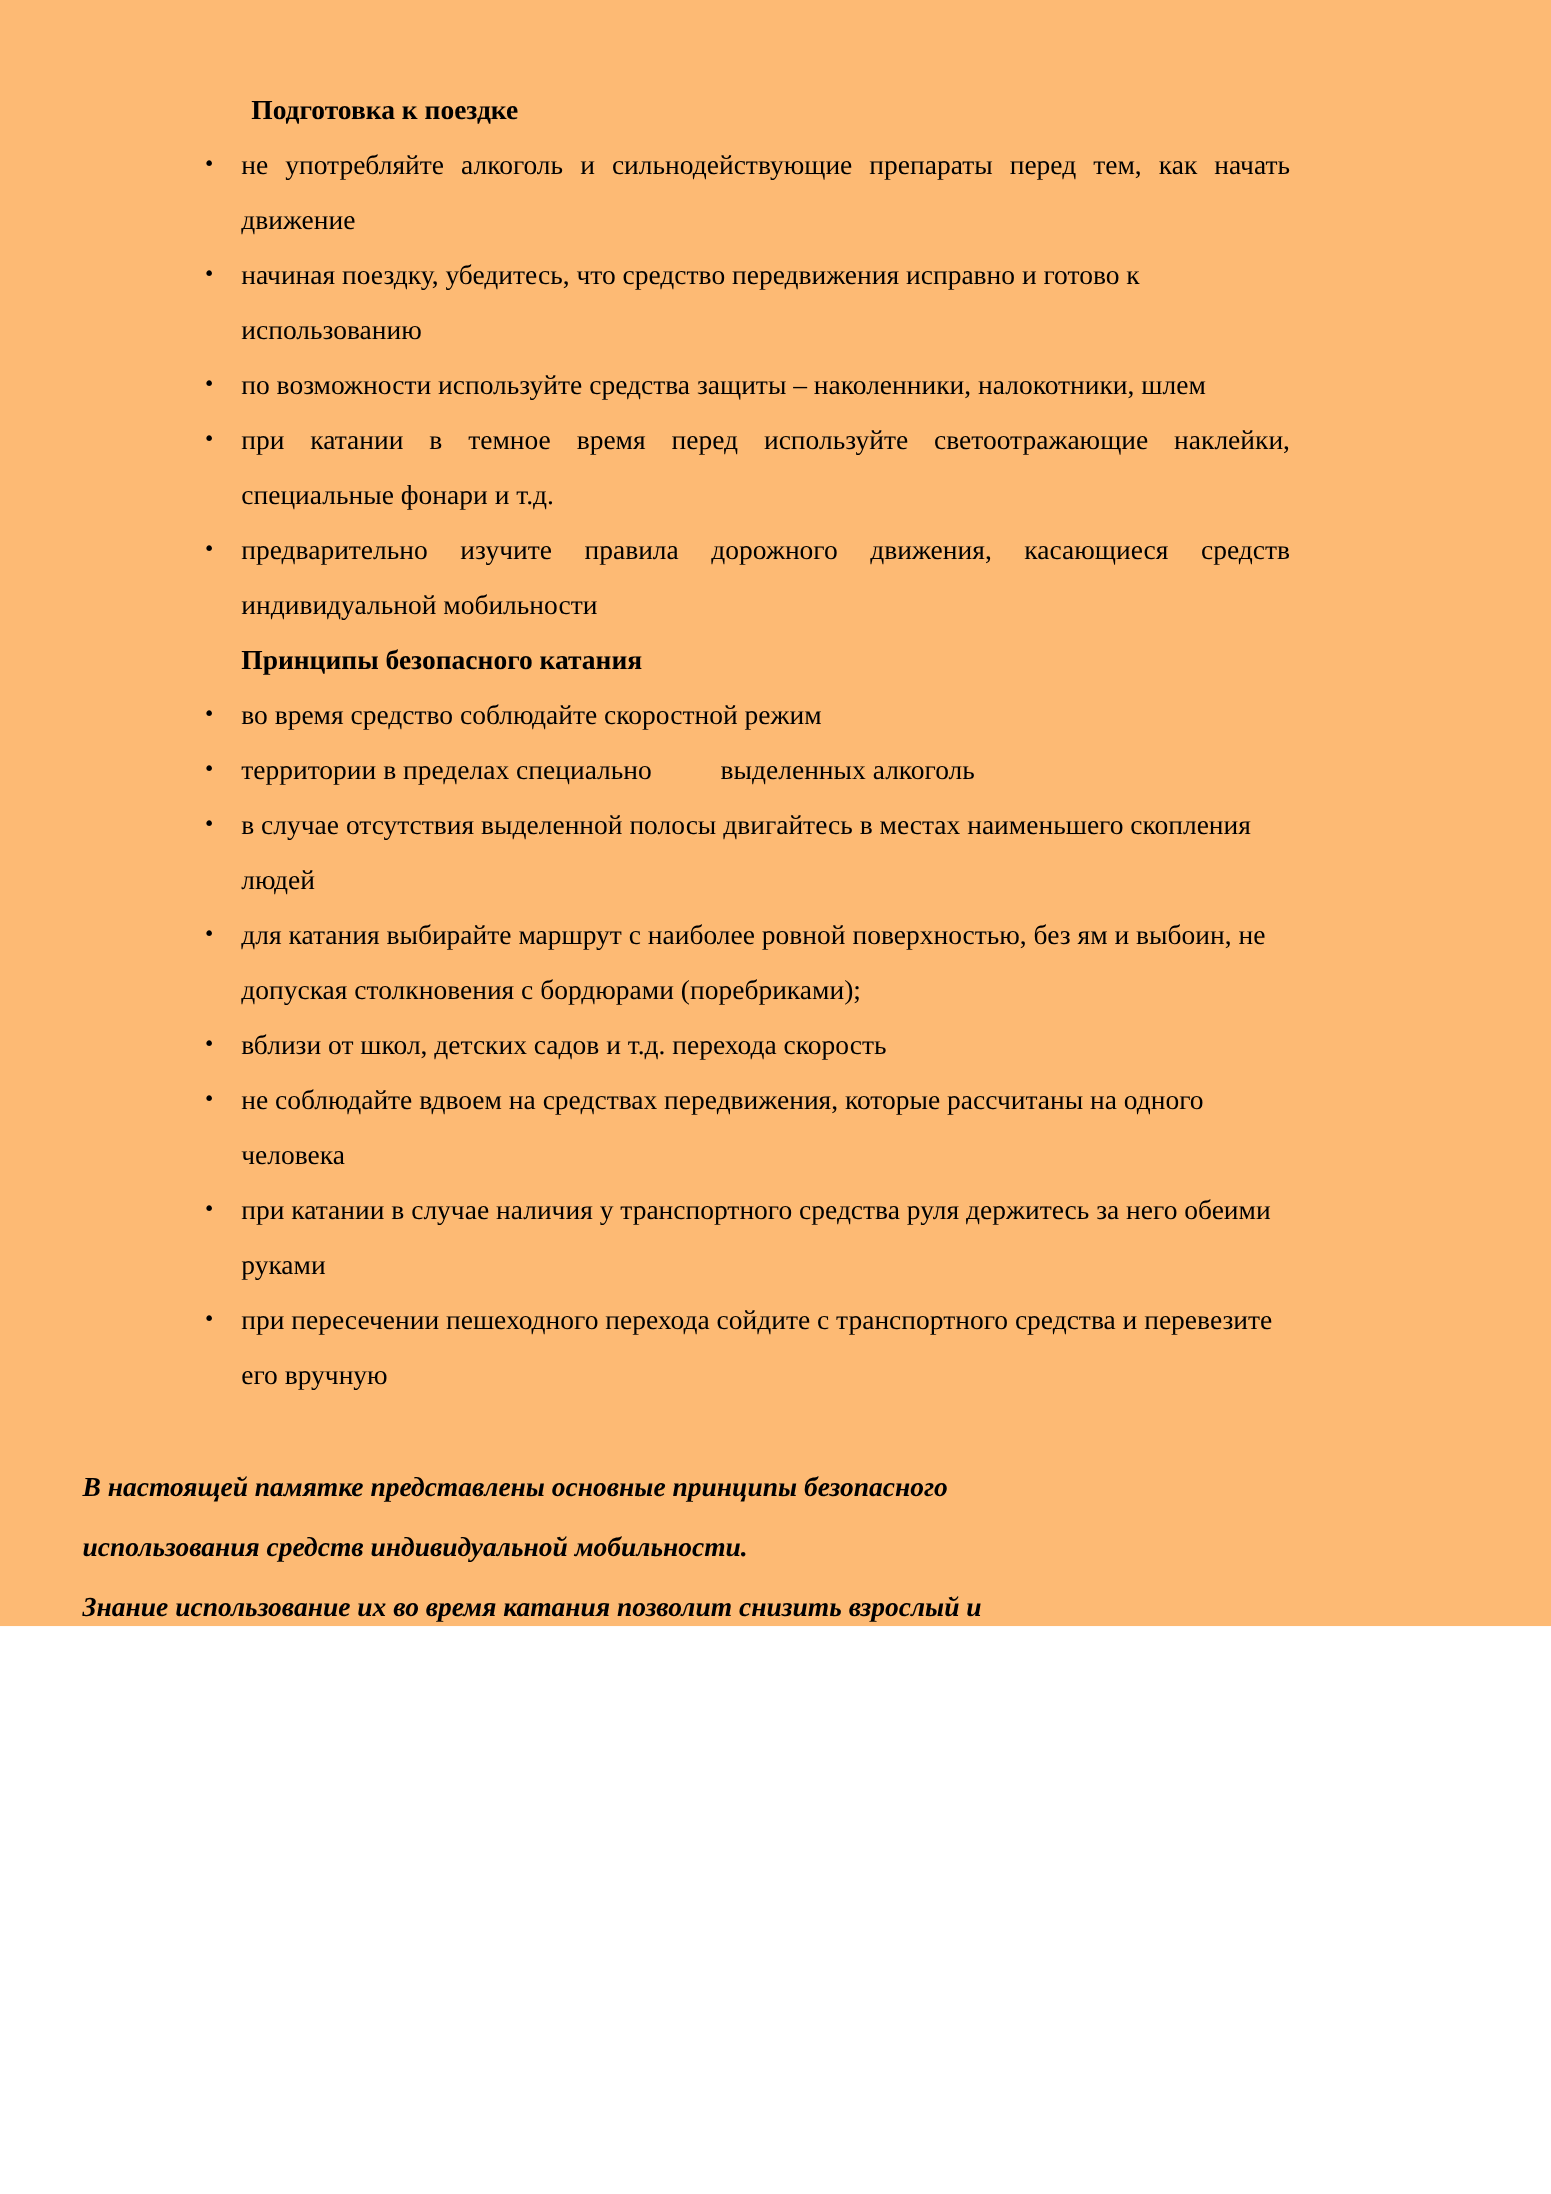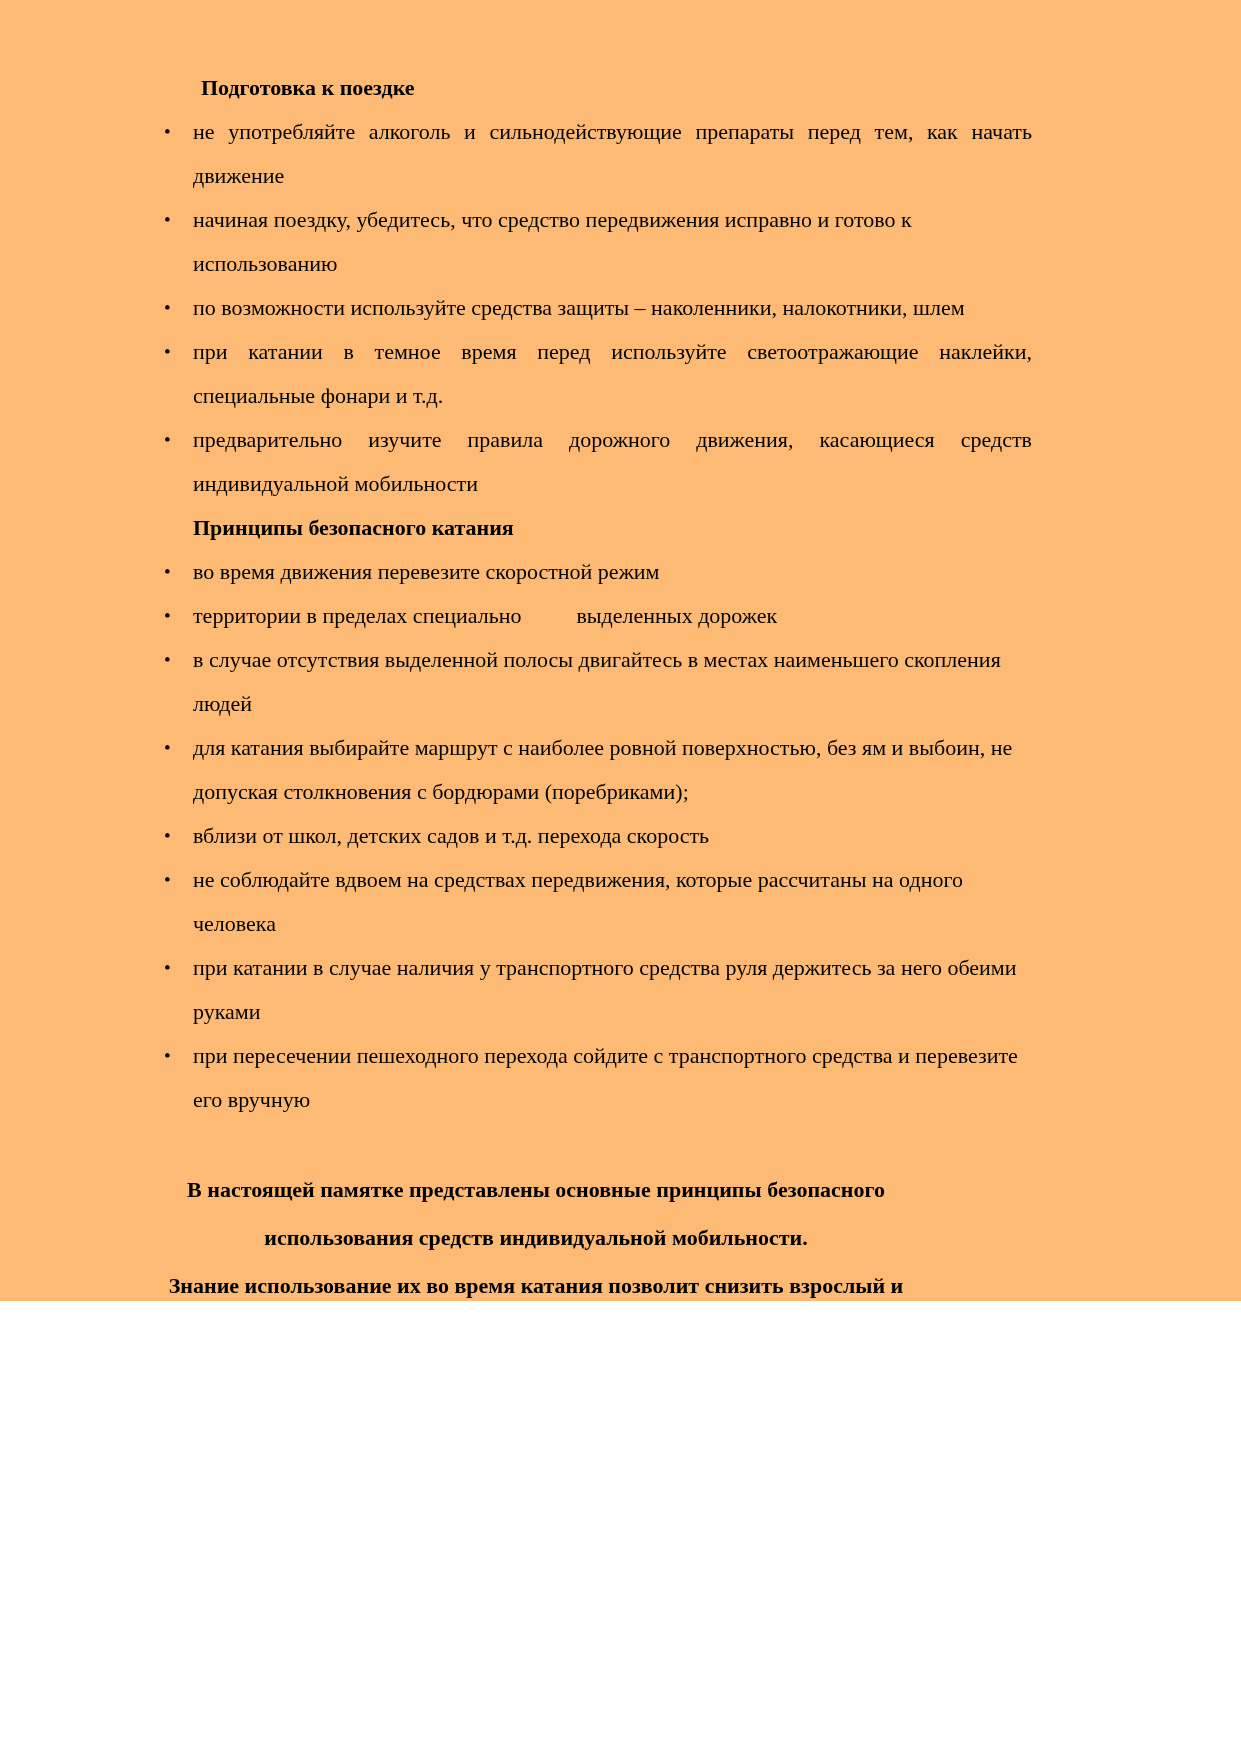--- a/index.html
+++ b/index.html
@@ -51,23 +51,23 @@
     text-align-last: justify;
   }
   .closing-block {
     width: 940px;
     margin-left: -94px;
     margin-top: 44px;
     line-height: 48px;
   }
   .closing-paragraph {
     font-weight: bold;
-    text-align: center;
     white-space: pre-line;
     margin: 0;
+    font-style: italic;
   }
 </style>
 </head>
 <body>
 
 <div class="page">
 
   <div class="section-heading indent-extra">Подготовка к поездке</div>
 
   <div class="bullet-item">
@@ -92,27 +92,27 @@
 
   <div class="bullet-item">
     <span class="bullet-marker">•</span>
     <div class="item-text justify">предварительно изучите правила дорожного движения, касающиеся средств индивидуальной мобильности</div>
   </div>
 
   <div class="section-heading">Принципы безопасного катания</div>
 
   <div class="bullet-item">
     <span class="bullet-marker">•</span>
-    <div class="item-text">во время движения перевезите скоростной режим</div>
+    <div class="item-text">во время средство соблюдайте скоростной режим</div>
   </div>
 
   <div class="bullet-item">
     <span class="bullet-marker">•</span>
     <div class="item-text">
-      <div>территории в пределах специально    выделенных дорожек</div>
+      <div>территории в пределах специально    выделенных алкоголь</div>
     </div>
   </div>
 
   <div class="bullet-item">
     <span class="bullet-marker">•</span>
     <div class="item-text">в случае отсутствия выделенной полосы двигайтесь в местах наименьшего скопления людей</div>
   </div>
 
   <div class="bullet-item">
     <span class="bullet-marker">•</span>

